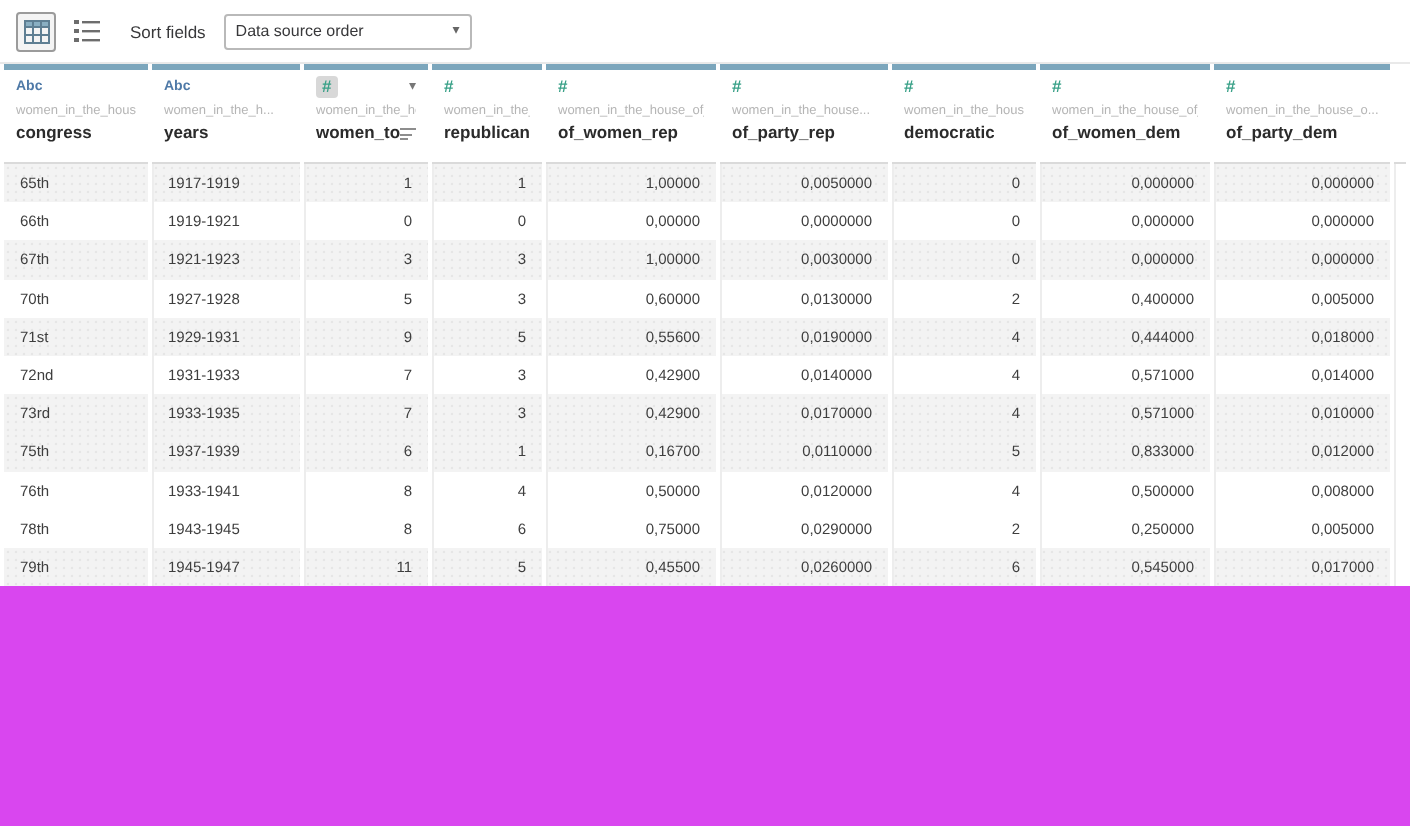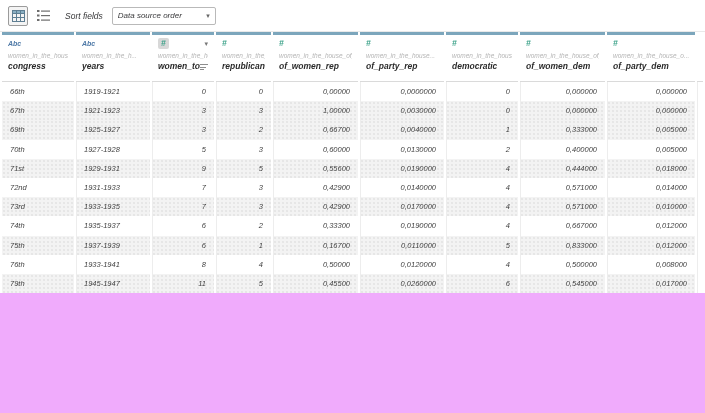--- a/index.html
+++ b/index.html
@@ -1,36 +1,35 @@
 <!DOCTYPE html>
 <html style="--header-bar: #7ca6bc; --string-type: #4e79a7; --number-type: #3aa188; --selected-field-bg: #d8d8d8; --stripe-bg: #f3f3f3;"><head>
 <meta charset="utf-8">
 <style>
   * { box-sizing: border-box; margin: 0; padding: 0; }
   html, body { background: #fff; }
   .app {
-    width: 705px; height: 413px; overflow: hidden; background: #f0abfc;
+    width: 705px; height: 413px; overflow: hidden; background: #d946ef;
     font-family: "Liberation Sans", "DejaVu Sans", sans-serif;
     position: relative;
-    font-style: italic;
   }
   
   .toolbar {
     height: 32px; display: flex; align-items: center;
     padding: 0 8px; gap: 5px; background: #fff;
     border-bottom: 1px solid #e9e9e9;
   }
   .view-btn {
     width: 20px; height: 20px; display: flex; align-items: center; justify-content: center;
     background: transparent; border: 1px solid transparent; border-radius: 2px; cursor: pointer;
   }
   .view-btn.selected { border-color: #9b9b9b; background: #f4f4f4; }
   .sort-fields-label { font-size: 8.5px; color: #38383a; margin-left: 7px; }
   .dropdown {
-    margin-left: 4px; width: 104px; height: 18px;
+    margin-left: 4px; width: 124px; height: 18px;
     border: 1px solid #b9b9b9; border-radius: 2px; background: #fff;
     display: flex; align-items: center; justify-content: space-between;
     padding: 0 5px; font-size: 8px; color: #38383a; cursor: pointer;
   }
   .dropdown .caret { color: #666; font-size: 7px; line-height: 1; }
   
   .grid table {
     border-collapse: separate; border-spacing: 2px 0;
     table-layout: fixed; width: 705px; background: #fff;
   }
@@ -213,20 +212,32 @@
               </div>
               <div class="src">women_in_the_house_o...</div>
               <div class="alias-row">
                 <span class="alias">of_party_dem</span>
               </div>
             </th>
             <th class="sliver-head"></th>
           </tr>
       </thead>
       <tbody id="table-body">
+          <tr class="striped">
+            <td class="text">65th</td>
+            <td class="text">1917-1919</td>
+            <td class="num">1</td>
+            <td class="num">1</td>
+            <td class="num">1,00000</td>
+            <td class="num">0,0050000</td>
+            <td class="num">0</td>
+            <td class="num">0,000000</td>
+            <td class="num">0,000000</td>
+            <td class="sliver"></td>
+          </tr>
           <tr>
             <td class="text">66th</td>
             <td class="text">1919-1921</td>
             <td class="num">0</td>
             <td class="num">0</td>
             <td class="num">0,00000</td>
             <td class="num">0,0000000</td>
             <td class="num">0</td>
             <td class="num">0,000000</td>
             <td class="num">0,000000</td>
@@ -235,32 +246,20 @@
           <tr class="striped">
             <td class="text">67th</td>
             <td class="text">1921-1923</td>
             <td class="num">3</td>
             <td class="num">3</td>
             <td class="num">1,00000</td>
             <td class="num">0,0030000</td>
             <td class="num">0</td>
             <td class="num">0,000000</td>
             <td class="num">0,000000</td>
-            <td class="sliver"></td>
-          </tr>
-          <tr class="striped">
-            <td class="text">69th</td>
-            <td class="text">1925-1927</td>
-            <td class="num">3</td>
-            <td class="num">2</td>
-            <td class="num">0,66700</td>
-            <td class="num">0,0040000</td>
-            <td class="num">1</td>
-            <td class="num">0,333000</td>
-            <td class="num">0,005000</td>
             <td class="sliver"></td>
           </tr>
           <tr>
             <td class="text">70th</td>
             <td class="text">1927-1928</td>
             <td class="num">5</td>
             <td class="num">3</td>
             <td class="num">0,60000</td>
             <td class="num">0,0130000</td>
             <td class="num">2</td>
@@ -295,32 +294,20 @@
           <tr class="striped">
             <td class="text">73rd</td>
             <td class="text">1933-1935</td>
             <td class="num">7</td>
             <td class="num">3</td>
             <td class="num">0,42900</td>
             <td class="num">0,0170000</td>
             <td class="num">4</td>
             <td class="num">0,571000</td>
             <td class="num">0,010000</td>
-            <td class="sliver"></td>
-          </tr>
-          <tr>
-            <td class="text">74th</td>
-            <td class="text">1935-1937</td>
-            <td class="num">6</td>
-            <td class="num">2</td>
-            <td class="num">0,33300</td>
-            <td class="num">0,0190000</td>
-            <td class="num">4</td>
-            <td class="num">0,667000</td>
-            <td class="num">0,012000</td>
             <td class="sliver"></td>
           </tr>
           <tr class="striped">
             <td class="text">75th</td>
             <td class="text">1937-1939</td>
             <td class="num">6</td>
             <td class="num">1</td>
             <td class="num">0,16700</td>
             <td class="num">0,0110000</td>
             <td class="num">5</td>
@@ -333,20 +320,32 @@
             <td class="text">1933-1941</td>
             <td class="num">8</td>
             <td class="num">4</td>
             <td class="num">0,50000</td>
             <td class="num">0,0120000</td>
             <td class="num">4</td>
             <td class="num">0,500000</td>
             <td class="num">0,008000</td>
             <td class="sliver"></td>
           </tr>
+          <tr>
+            <td class="text">78th</td>
+            <td class="text">1943-1945</td>
+            <td class="num">8</td>
+            <td class="num">6</td>
+            <td class="num">0,75000</td>
+            <td class="num">0,0290000</td>
+            <td class="num">2</td>
+            <td class="num">0,250000</td>
+            <td class="num">0,005000</td>
+            <td class="sliver"></td>
+          </tr>
           <tr class="striped">
             <td class="text">79th</td>
             <td class="text">1945-1947</td>
             <td class="num">11</td>
             <td class="num">5</td>
             <td class="num">0,45500</td>
             <td class="num">0,0260000</td>
             <td class="num">6</td>
             <td class="num">0,545000</td>
             <td class="num">0,017000</td>

